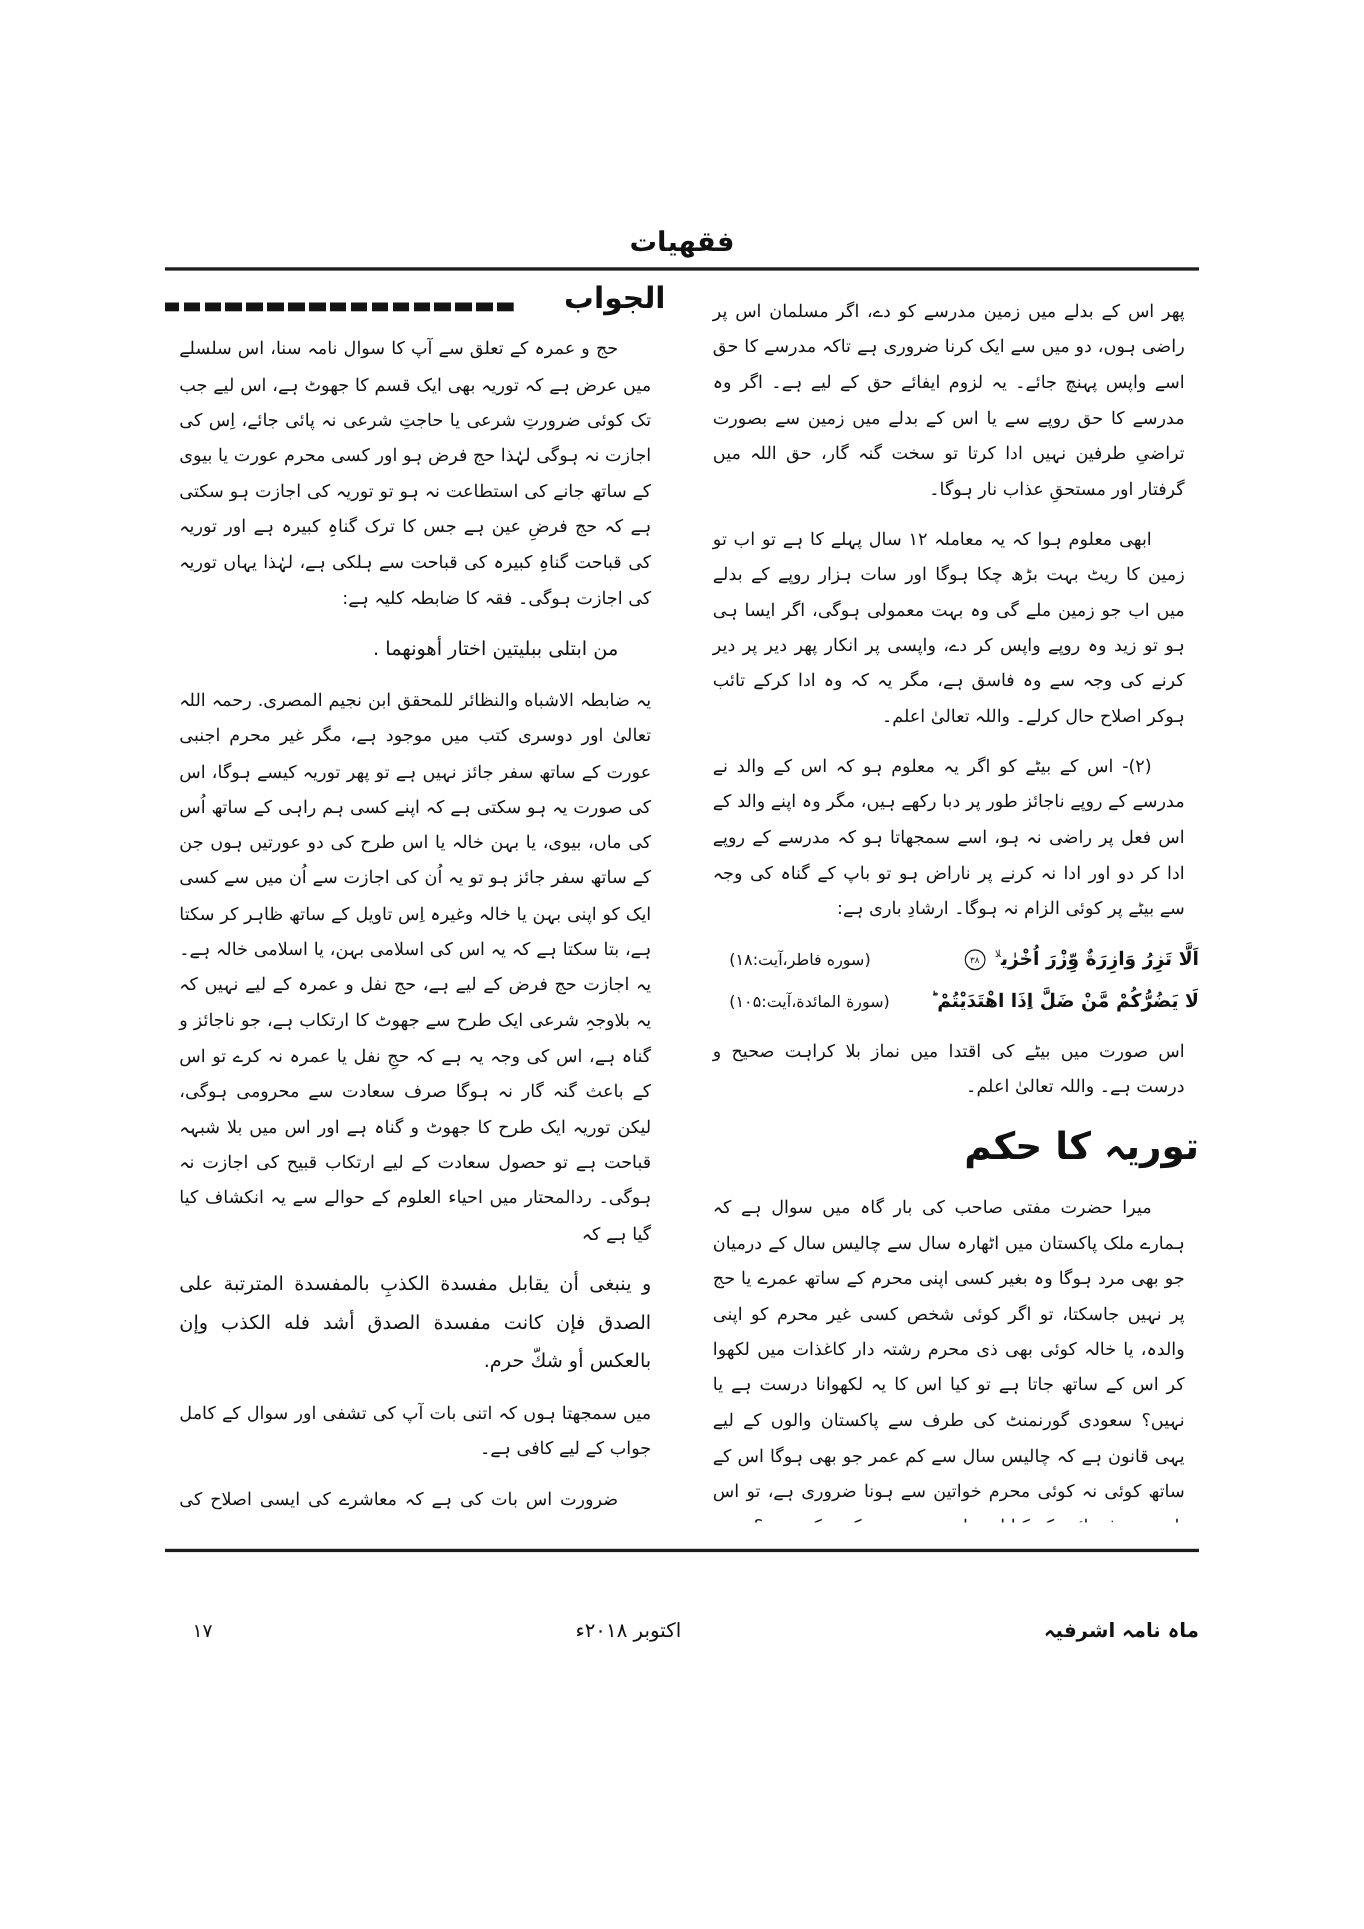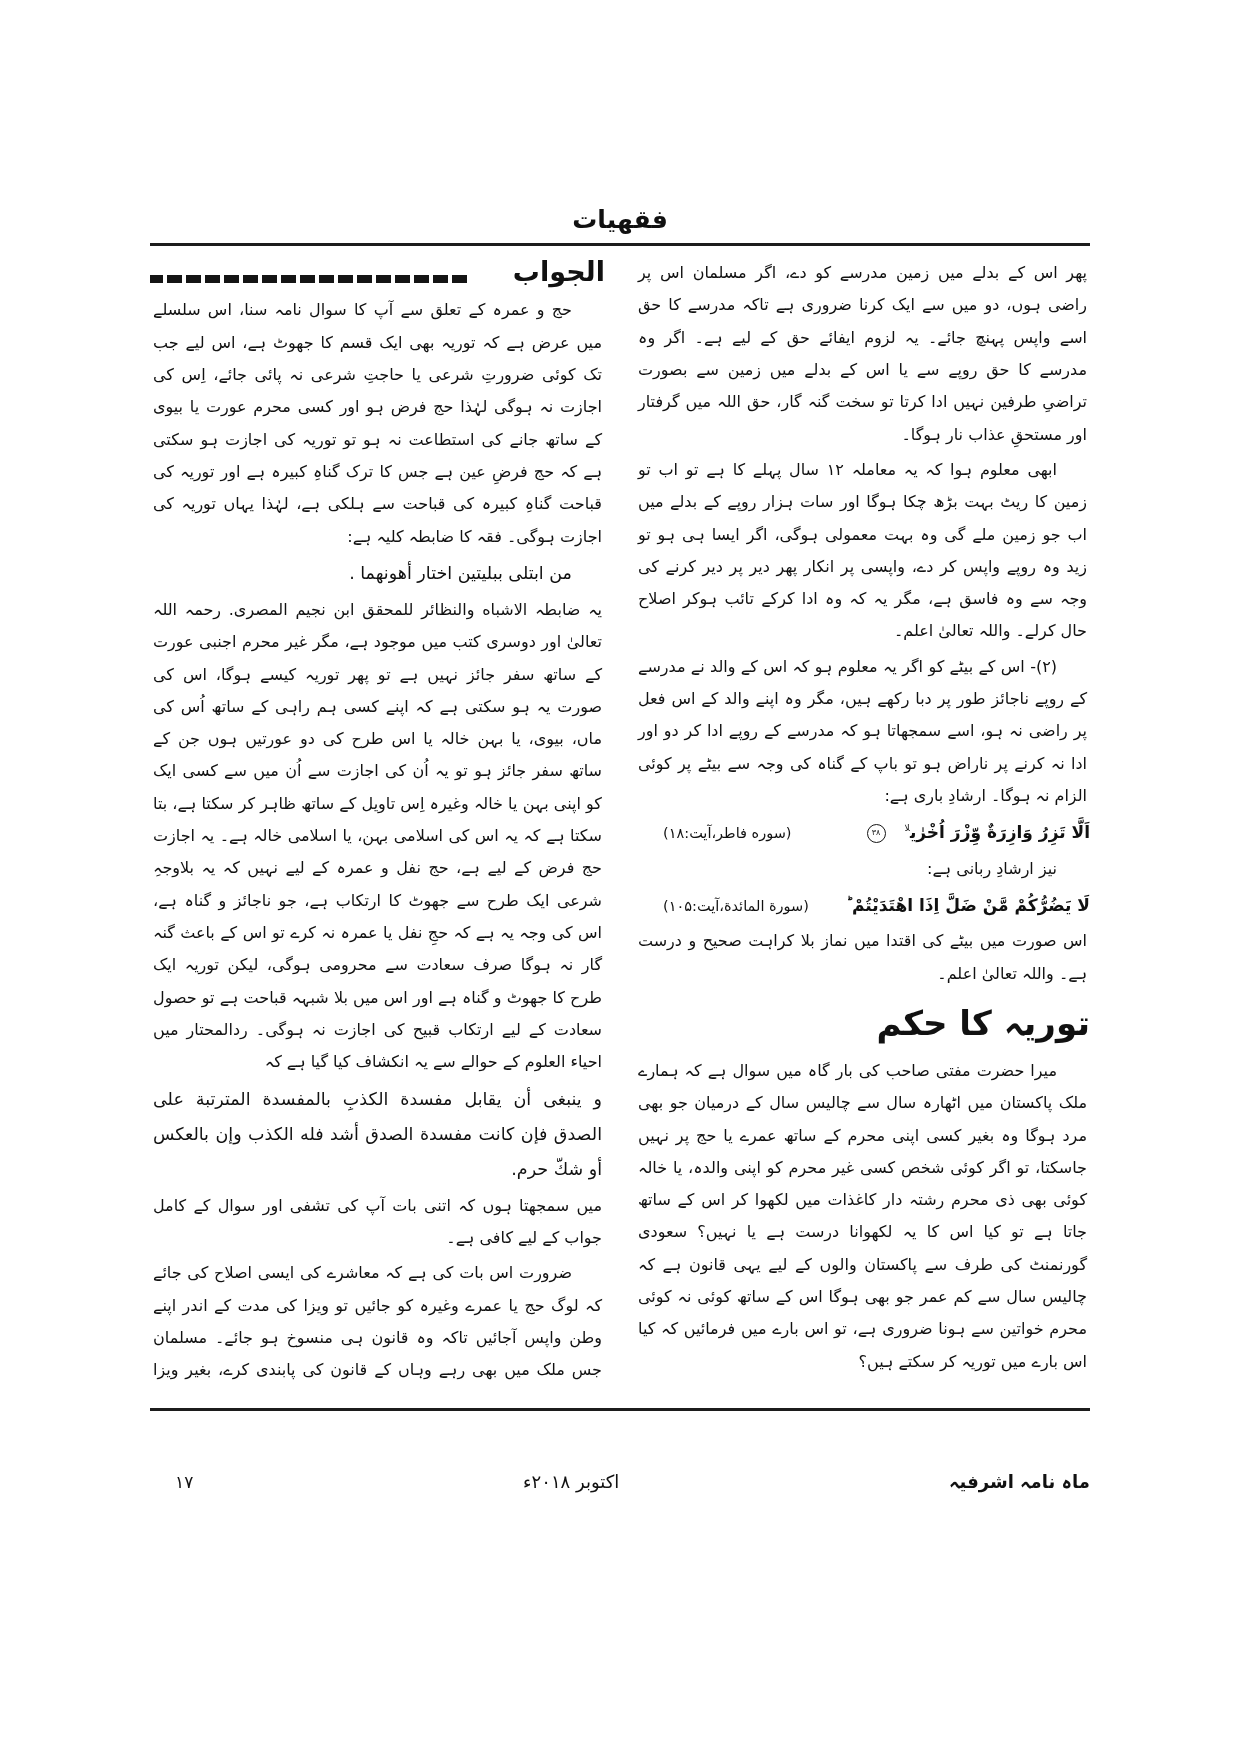--- a/index.html
+++ b/index.html
@@ -38,21 +38,21 @@
     height: 1130px;
     overflow: hidden;
   }
   .col {
     flex: 1 1 0;
     min-width: 0;
     font-size: 16px;
     line-height: 2.02;
     text-align: justify;
   }
-  .col p { margin: 3px; }
+  .col p { margin: 13px; }
   .indent { text-indent: 30px; }
 
   
   .answer-row {
     display: flex;
     align-items: center;
     margin: 2px 0 6px 0;
     gap: 40px;
   }
   .answer-heading {
@@ -90,21 +90,21 @@
     display: inline-flex;
     align-items: center;
     justify-content: center;
     width: 17px;
     height: 17px;
     border: 1.4px solid #141414;
     border-radius: 50%;
     font-size: 8px;
     font-weight: normal;
     vertical-align: middle;
-    margin-right: 19px;
+    margin-right: 9px;
   }
   .citation {
     font-size: 14.5px;
     white-space: nowrap;
     margin-left: 28px;
   }
 
   .section-heading {
     font-size: 34px;
     font-weight: bold;
@@ -155,21 +155,20 @@
         <p class="indent">ابھی معلوم ہوا کہ یہ معاملہ ۱۲ سال پہلے کا ہے تو اب تو زمین کا ریٹ بہت بڑھ چکا ہوگا اور سات ہزار روپے کے بدلے میں اب جو زمین ملے گی وہ بہت معمولی ہوگی، اگر ایسا ہی ہو تو زید وہ روپے واپس کر دے، واپسی پر انکار پھر دیر پر دیر کرنے کی وجہ سے وہ فاسق ہے، مگر یہ کہ وہ ادا کرکے تائب ہوکر اصلاح حال کرلے۔ واللہ تعالیٰ اعلم۔</p>
         <p class="indent">(۲)- اس کے بیٹے کو اگر یہ معلوم ہو کہ اس کے والد نے مدرسے کے روپے ناجائز طور پر دبا رکھے ہیں، مگر وہ اپنے والد کے اس فعل پر راضی نہ ہو، اسے سمجھاتا ہو کہ مدرسے کے روپے ادا کر دو اور ادا نہ کرنے پر ناراض ہو تو باپ کے گناہ کی وجہ سے بیٹے پر کوئی الزام نہ ہوگا۔ ارشادِ باری ہے:</p>
 
         <div class="quran-row">
           <span class="quran-text">
             <span>اَلَّا تَزِرُ وَازِرَةٌ وِّزْرَ اُخْرٰی</span><span class="stop-sign">لا</span><span class="ayah-circle">۳۸</span>
           </span>
           <span class="citation">(سوره فاطر،آیت:۱۸)</span>
         </div>
 
-        <p class="indent">نیز ارشادِ ربانی ہے:</p>
 
         <div class="quran-row">
           <span class="quran-text">لَا یَضُرُّکُمْ مَّنْ ضَلَّ اِذَا اهْتَدَیْتُمْ ؕ</span>
           <span class="citation">(سورة المائدة،آیت:۱۰۵)</span>
         </div>
 
         <p>اس صورت میں بیٹے کی اقتدا میں نماز بلا کراہت صحیح و درست ہے۔ واللہ تعالیٰ اعلم۔</p>
 
         <div class="section-heading">توریہ کا حکم</div>
 

